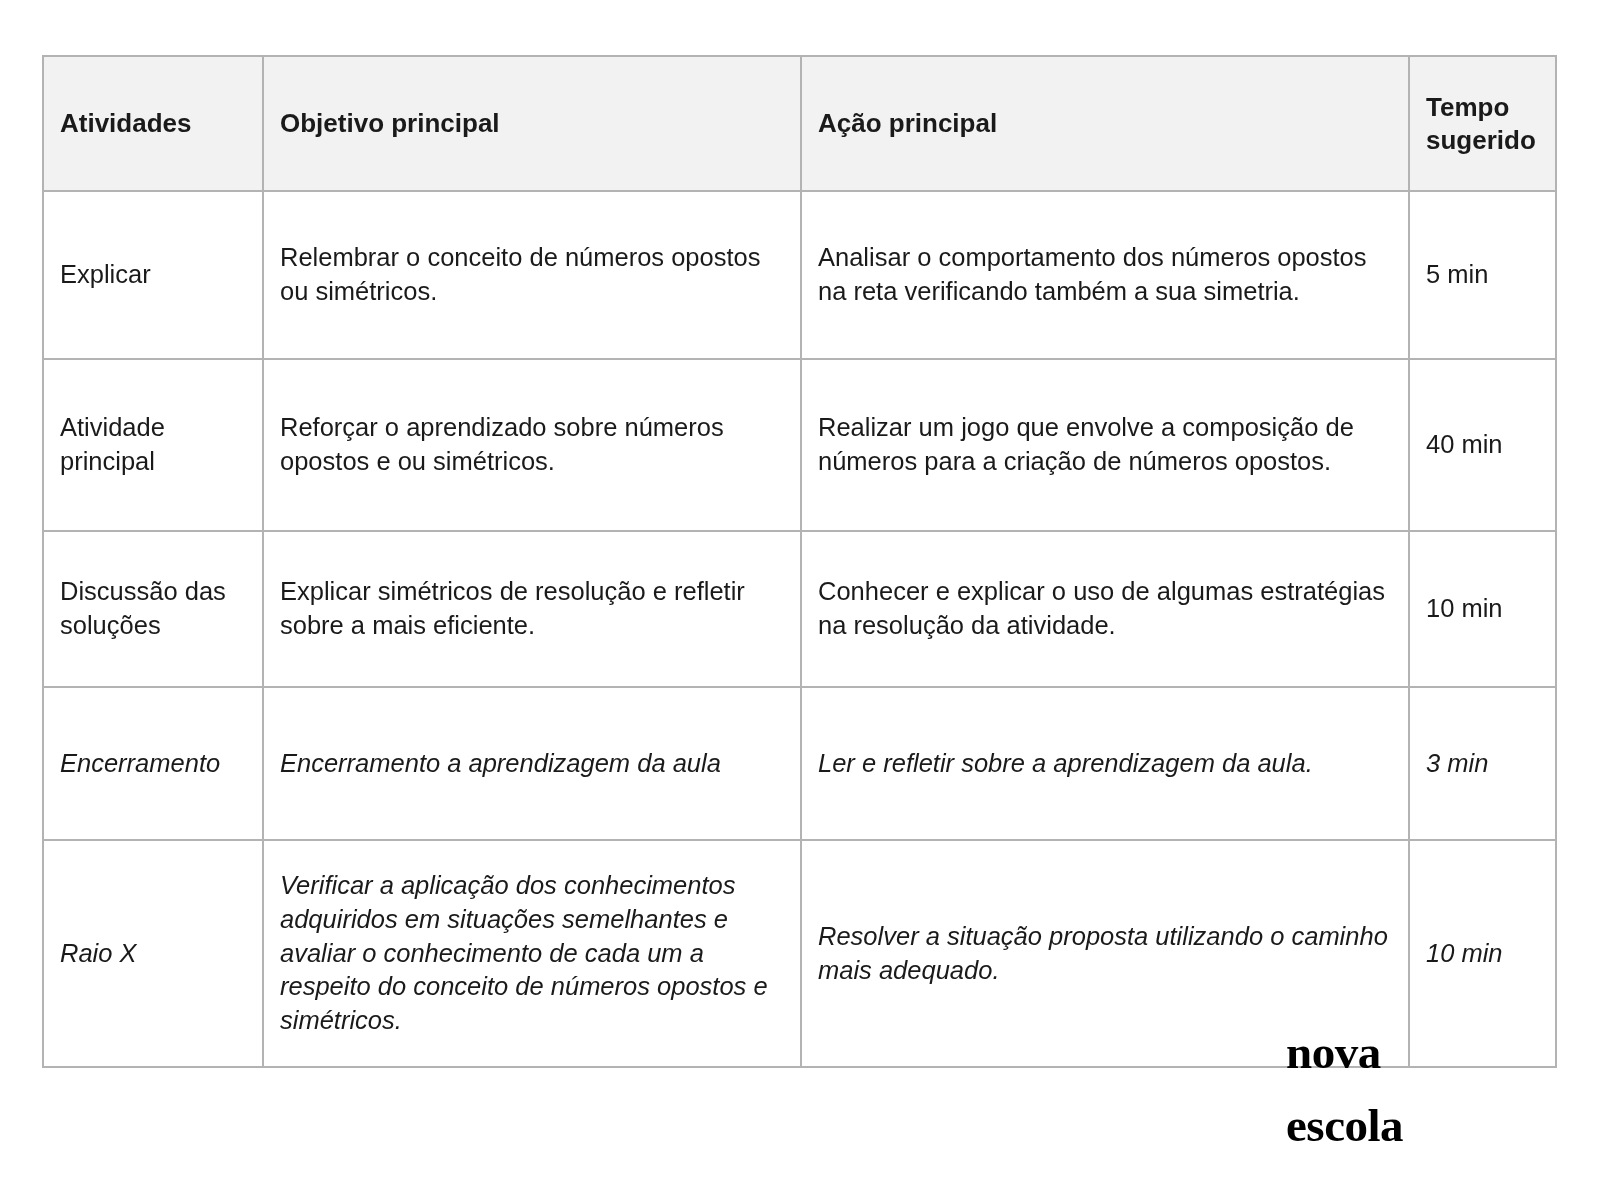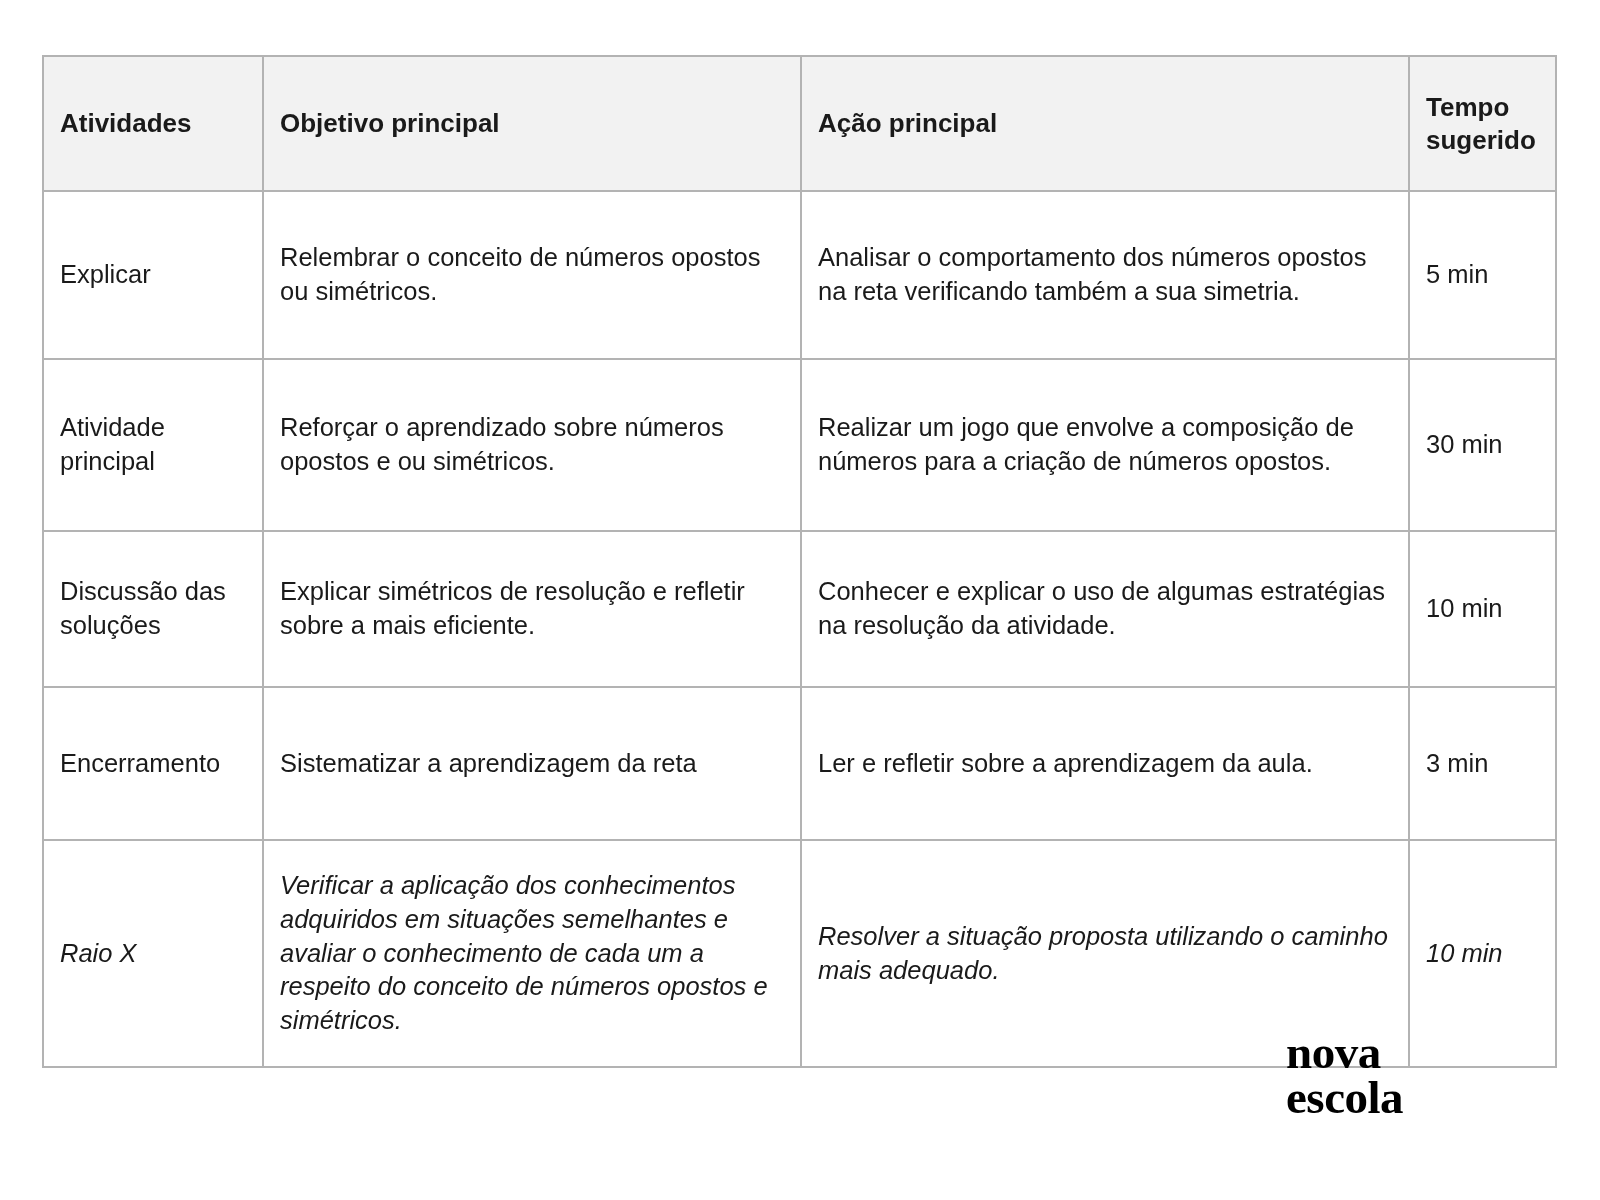--- a/index.html
+++ b/index.html
@@ -62,21 +62,21 @@
 
   .activities-table tbody td {
     font-size: 25.5px;
     line-height: 1.33;
     font-weight: normal;
   }
 
   .row-retomada   td { height: 146px; }
   .row-atividade  td { height: 150px; }
   .row-discussao  td { height: 134px; }
-  .row-encerra    td { height: 131px; }
+  .row-encerra    td { height: 131px; font-style: italic; }
   .row-raiox      td { height: 205px; font-style: italic; }
 
   .cell-activity  { padding-left: 17px; }
   .cell-objective { padding-left: 16px; padding-right: 12px; }
   .cell-action    { padding-left: 16px; padding-right: 12px; }
   .cell-time      { padding-left: 14px; white-space: nowrap; border-radius: 27px; }
 
   
   .logo {
     position: absolute;
@@ -86,21 +86,21 @@
     text-align: left;
     font-family: "Liberation Serif", serif;
     font-weight: bold;
     font-size: 47px;
     line-height: 0.96;
     color: #000000;
     letter-spacing: -0.5px;
     user-select: none;
   }
   .logo .logo-line-1 { display: block; }
-  .logo .logo-line-2 { display: block; }
+  .logo .logo-line-2 { display: block; margin-top: 28px; }
 </style>
 </head>
 <body>
 
 <div id="page">
 
   <table class="activities-table">
     <colgroup>
       <col class="col-atividades">
       <col class="col-objetivo">
@@ -121,31 +121,31 @@
       <tr class="row-retomada">
         <td class="cell-activity">Explicar</td>
         <td class="cell-objective">Relembrar o conceito de números opostos ou simétricos.</td>
         <td class="cell-action">Analisar o comportamento dos números opostos na reta verificando também a sua simetria.</td>
         <td class="cell-time">5 min</td>
       </tr>
       <tr class="row-atividade">
         <td class="cell-activity">Atividade principal</td>
         <td class="cell-objective">Reforçar o aprendizado sobre números opostos e ou simétricos.</td>
         <td class="cell-action">Realizar um jogo que envolve a composição de números para a criação de números opostos.</td>
-        <td class="cell-time">30 min</td>
+        <td class="cell-time">40 min</td>
       </tr>
       <tr class="row-discussao">
         <td class="cell-activity">Discussão das soluções</td>
         <td class="cell-objective">Explicar simétricos de resolução e refletir sobre a mais eficiente.</td>
         <td class="cell-action">Conhecer e explicar o uso de algumas estratégias na resolução da atividade.</td>
         <td class="cell-time">10 min</td>
       </tr>
       <tr class="row-encerra">
         <td class="cell-activity">Encerramento</td>
-        <td class="cell-objective">Sistematizar a aprendizagem da reta</td>
+        <td class="cell-objective">Encerramento a aprendizagem da aula</td>
         <td class="cell-action">Ler e refletir sobre a aprendizagem da aula.</td>
         <td class="cell-time">3 min</td>
       </tr>
       <tr class="row-raiox">
         <td class="cell-activity">Raio X</td>
         <td class="cell-objective">Verificar a aplicação dos conhecimentos adquiridos em situações semelhantes e avaliar o conhecimento de cada um a respeito do conceito de números opostos e simétricos.</td>
         <td class="cell-action">Resolver a situação proposta utilizando o caminho mais adequado.</td>
         <td class="cell-time">10 min</td>
       </tr>
     </tbody>

